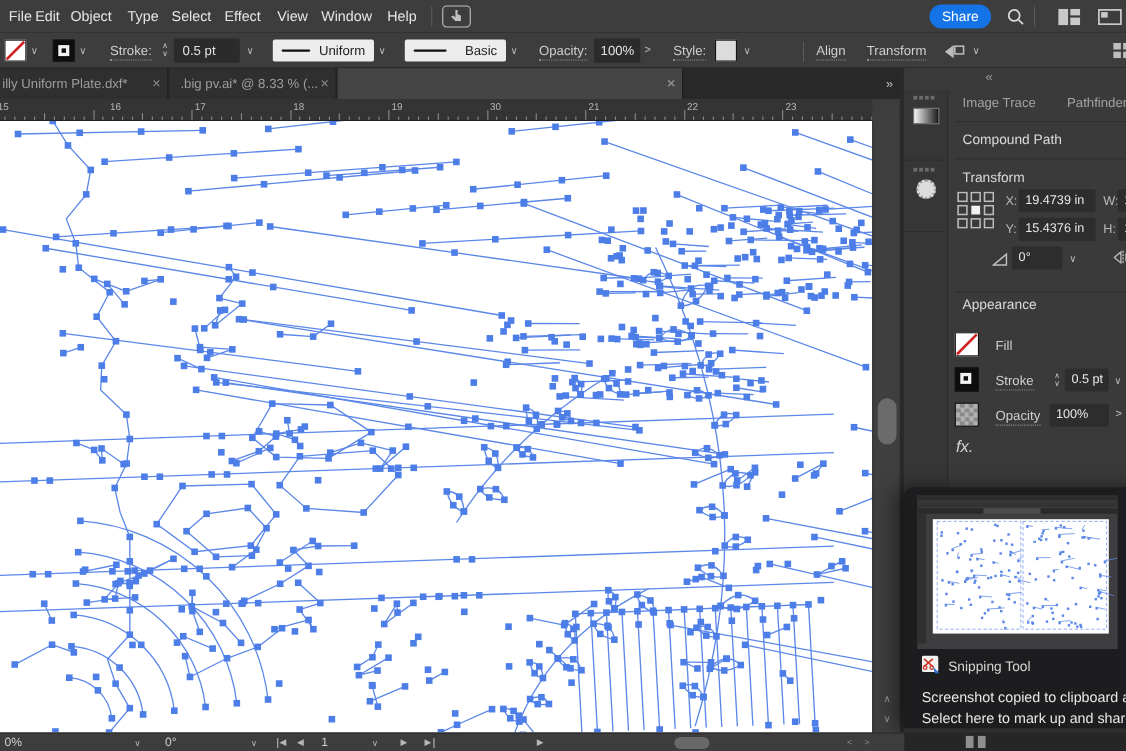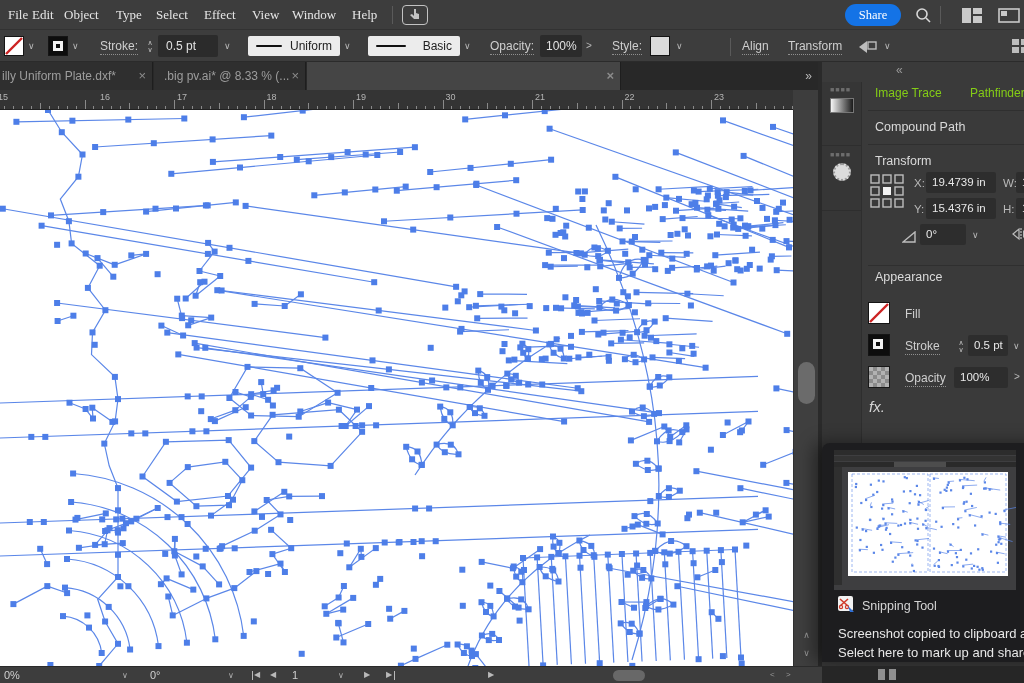--- a/index.html
+++ b/index.html
@@ -2,21 +2,21 @@
 <html><head>
 <meta charset="utf-8">
 <style>
   * { margin:0; padding:0; box-sizing:border-box; }
   html,body { width:1024px; height:683px; overflow:hidden; background:#2a2a2a;
     font-family:"Liberation Sans", sans-serif; }
   #app { position:relative; width:1024px; height:683px; overflow:hidden; background:#3d3d3d; }
   .abs { position:absolute; }
 
   
-  #menubar { left:0; top:0; width:1024px; height:30px; background:#3d3d3d; border-bottom:1px solid #323232;font-family:Liberation Serif, serif; }
+  #menubar { left:0; top:0; width:1024px; height:30px; background:#3d3d3d; border-bottom:1px solid #323232; }
   .menu-item { position:absolute; top:0; height:30px; line-height:30px; color:#e6e6e6; font-size:13px; padding:0 6px; cursor:default; }
   .mb-divider { position:absolute; top:6px; width:1px; height:18px; background:#5a5a5a; }
   #touch-ws { left:402px; top:5px; width:26px; height:20px; border:1px solid #c2c2c2; border-radius:4px; }
   #touch-ws svg { display:block; margin:2px auto; }
   #share-btn { left:845px; top:4px; width:56px; height:22px; border-radius:11px; background:#1473e6; color:#fff; font-size:12.5px; text-align:center; line-height:22px; }
   #search-icon { left:915px; top:7px; }
   #ws-icon { left:962px; top:8px; }
   #panel-icon { left:998px; top:8px; }
 
   
@@ -62,21 +62,21 @@
   
   #right-panel { left:822px; top:62px; width:202px; height:621px; background:#3a3a3a; overflow:hidden; }
   #collapse-ic { position:absolute; left:74px; top:1px; color:#9a9a9a; font-size:12px; }
   #dock-strip { position:absolute; left:0; top:20px; width:40px; height:400px; background:#363636; border-right:1px solid #2e2e2e; }
   .dock-tile { position:absolute; left:0; width:40px; height:64px; border-bottom:1px solid #2e2e2e; }
   .grip { position:absolute; left:8px; top:4px; color:#6d6d6d; font-size:7px; letter-spacing:1px; }
   #grad-ic { position:absolute; left:8px; top:16px; width:24px; height:15px; border:1px solid #777;
     background:linear-gradient(90deg,#f5f5f5,#1a1a1a); }
   #fuzz-ic { position:absolute; left:11px; top:16px; width:18px; height:18px; border-radius:50%; background:#dcdcdc; border:2px dotted #9a9a9a; }
   .p-tabs { position:absolute; left:40px; top:16px; width:162px; height:30px; }
-  .p-tab { position:absolute; top:0; height:30px; line-height:30px; font-size:12px; color:#84cc16; white-space:nowrap; }
+  .p-tab { position:absolute; top:0; height:30px; line-height:30px; font-size:12px; color:#a3a3a3; white-space:nowrap; }
   .p-sep { position:absolute; left:46px; width:156px; height:1px; background:#2f2f2f; }
   .p-head { position:absolute; left:53px; font-size:12.5px; color:#dadada; }
   .p-lab { position:absolute; font-size:11.5px; color:#b8b8b8; }
   .p-field { position:absolute; background:#2d2d2d; border-radius:2px; color:#e8e8e8; font-size:11.5px; line-height:21px; padding-left:6px; white-space:nowrap; }
   #ref-locator { position:absolute; left:48px; top:112px; }
   .p-chev { position:absolute; color:#b9b9b9; font-size:9px; }
   .ap-swatch { position:absolute; left:46px; width:22px; height:22px; border:1px solid #141414; }
   .ap-link { border-bottom:1px dotted #8f8f8f; padding-bottom:1px; }
   #op-swatch { background:
     repeating-conic-gradient(#9a9a9a 0 25%, #c8c8c8 0 50%) 0 0/8px 8px; opacity:.85; }

